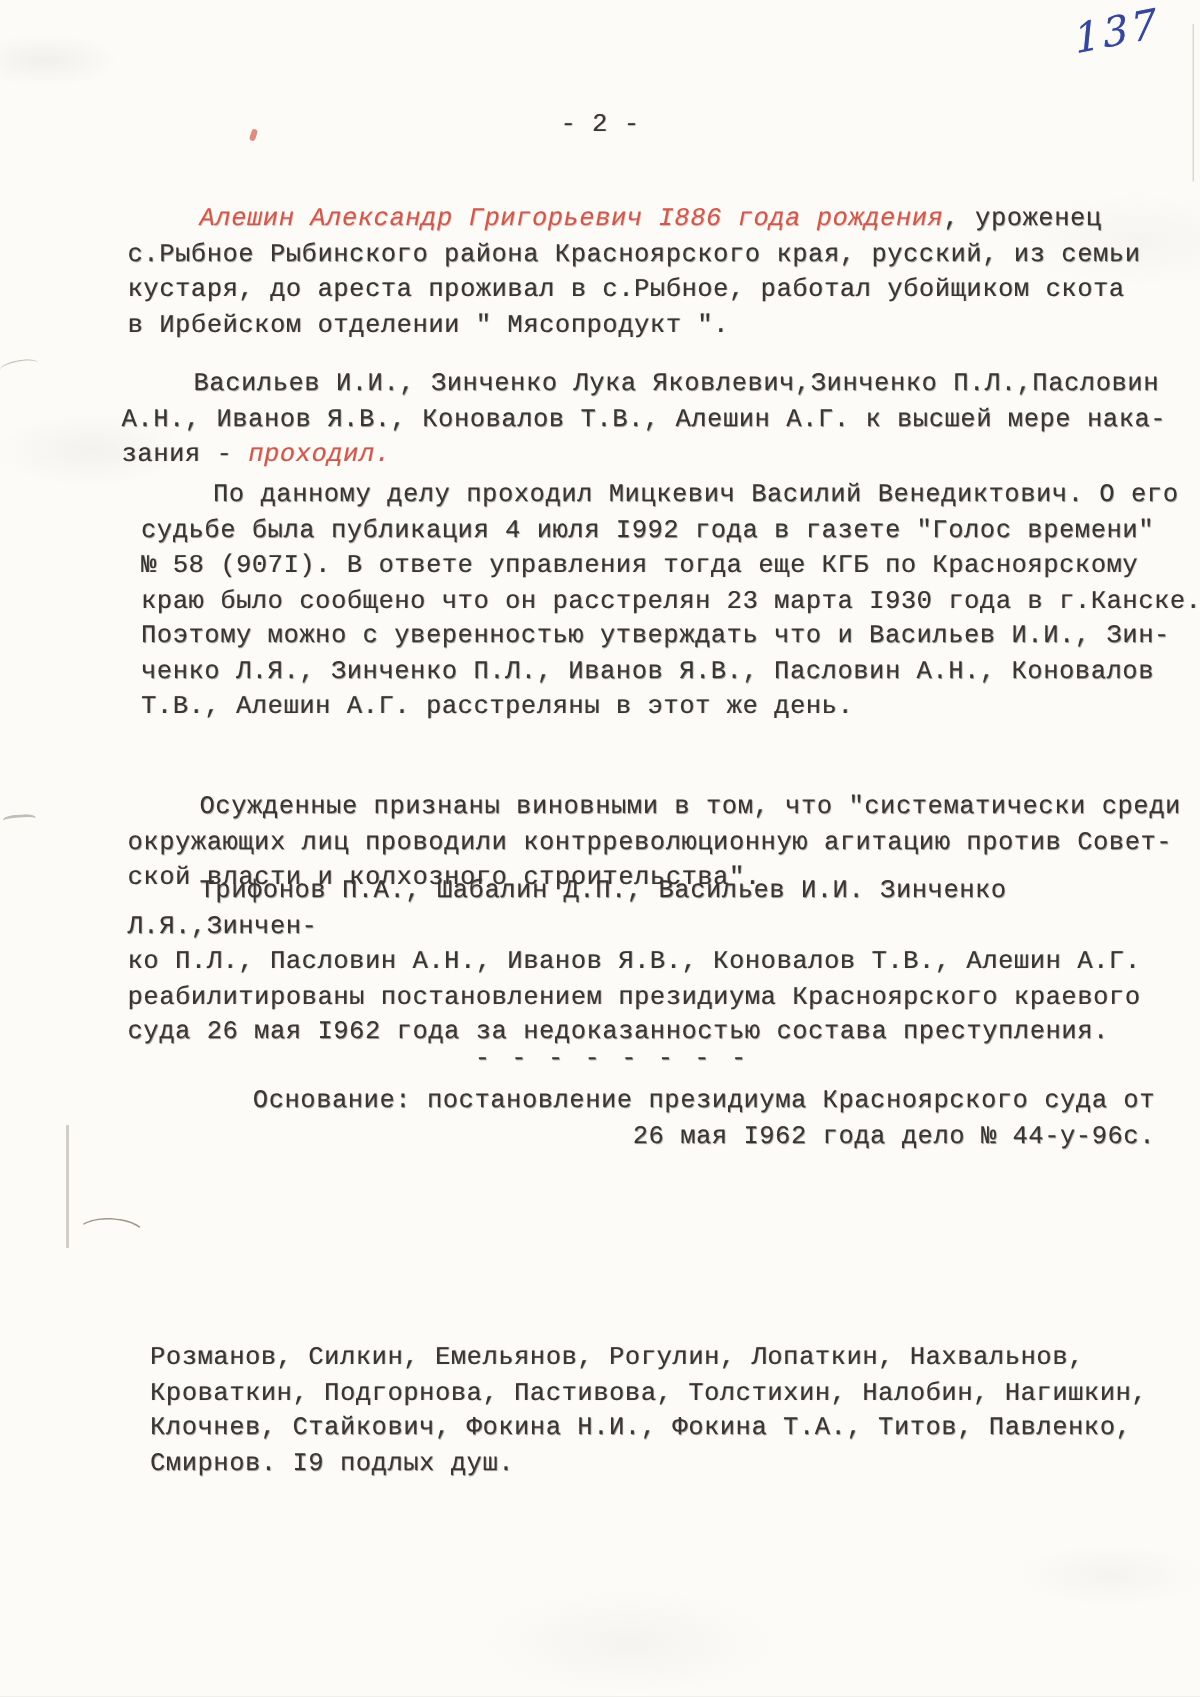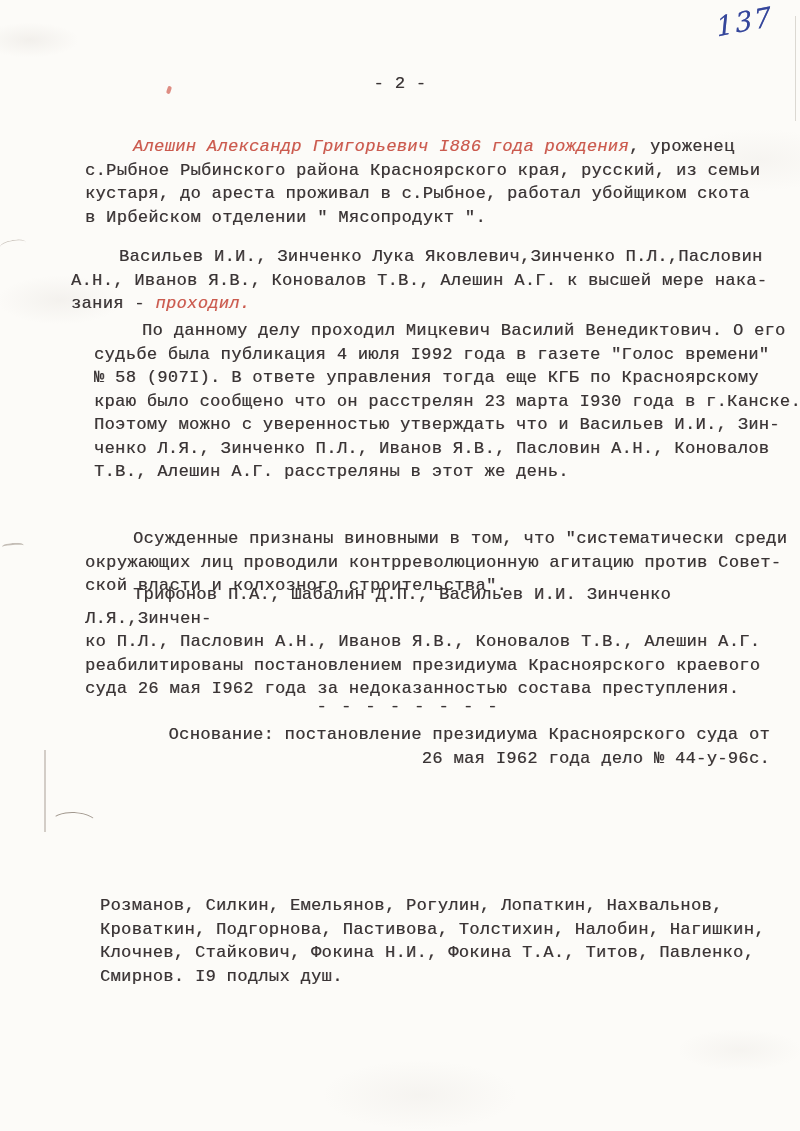--- a/index.html
+++ b/index.html
@@ -27,21 +27,21 @@
     text-shadow:0.5px 0.4px 0.55px rgba(58,52,53,0.55);
   }
   .indent{text-indent:48px;}
   .red{
     color:#cb5a4e;
     text-shadow:0.5px 0.4px 0.6px rgba(203,90,78,0.45);
     font-style:italic;
   }
   .pagenum{top:72px;left:0;right:0;text-align:center;}
   .p1{top:135px;left:85px;width:706px;}
-  .p2{top:245px;left:71px;width:706px;}
+  .p2{top:245px;left:81px;width:706px;}
   .p3{top:319px;left:94px;width:712px;}
   .p4{top:502px;left:85px;width:712px;margin-top:25px;}
   .p5{top:583px;left:85px;width:712px;}
   .sep{top:695px;left:0;right:0;text-align:center;letter-spacing:2px;transform:translateX(8px);}
   .basis{top:723px;left:130px;width:640px;text-align:right;}
   .wit-head{top:822px;left:196px;width:590px;}
   .wit-list{top:875px;left:100px;width:700px;margin-top:19px;}
 
   .handwritten{
     position:absolute;top:6px;right:26px;

